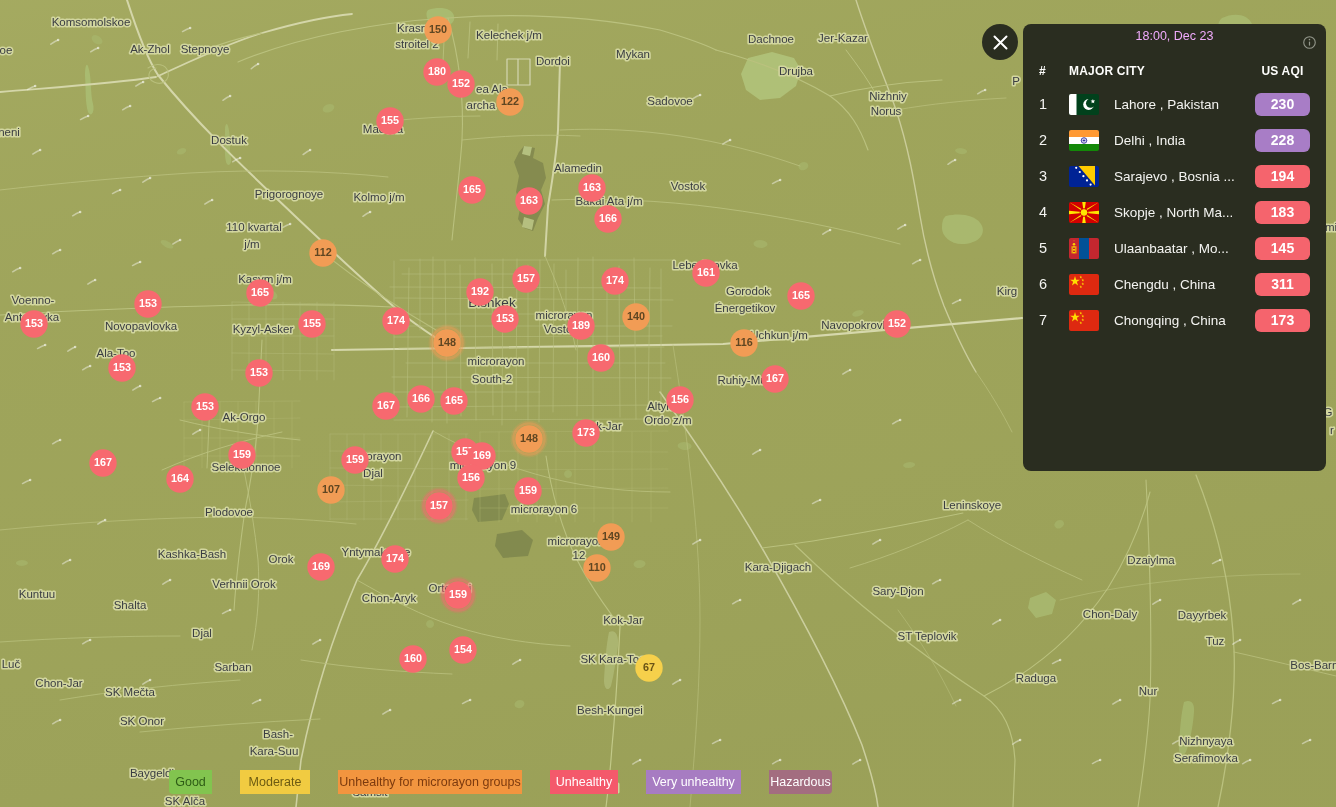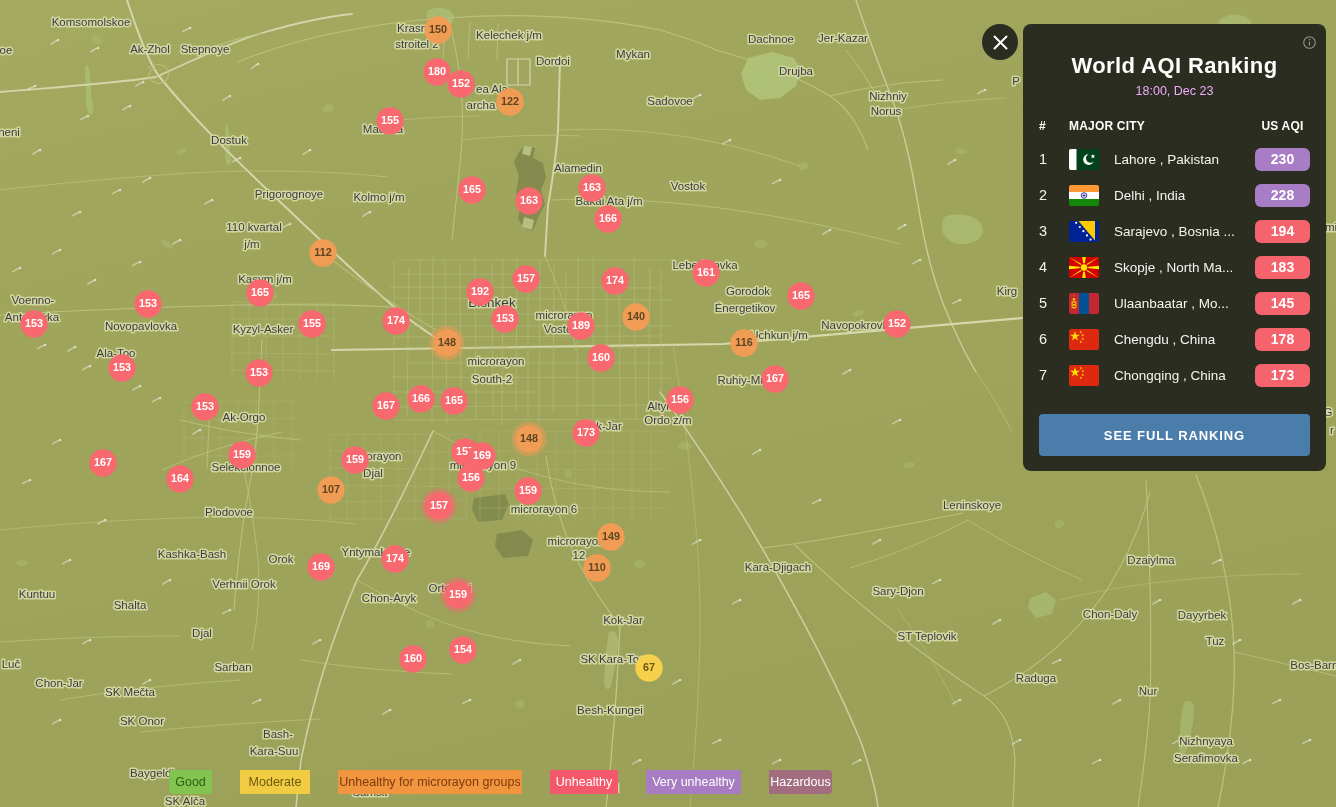--- a/index.html
+++ b/index.html
@@ -810,21 +810,20 @@
     <path d="M1.5,1.5 L13.5,13.5 M13.5,1.5 L1.5,13.5" stroke="#ffffff" stroke-width="2" stroke-linecap="round"></path>
   </svg>
 </div>
 
 <div id="ranking-panel" style="background: rgb(42, 45, 32);">
   <svg id="info-icon" viewBox="0 0 14 14">
     <circle cx="7" cy="7" r="6.2" fill="none" stroke="#93978b" stroke-width="1.2"></circle>
     <rect x="6.35" y="5.8" width="1.3" height="4.6" rx="0.6" fill="#93978b"></rect>
     <circle cx="7" cy="3.9" r="0.85" fill="#93978b"></circle>
   </svg>
-  <div id="panel-title">World AQI Ranking</div>
   <div id="panel-sub">18:00, Dec 23</div>
   <div id="cols">
     <span id="col-rank">#</span>
     <span id="col-city">MAJOR CITY</span>
     <span id="col-aqi">US AQI</span>
   </div>
   <div id="rows">
     <div class="rrow">
       <span class="rrank">1</span>
       <span class="rflag">
@@ -922,34 +921,33 @@
             <g fill="#FFDE00">
               <path d="M6,2.1 l1.16,3.57 3.75,0 -3.03,2.2 1.16,3.57 -3.04,-2.2 -3.04,2.2 1.16,-3.57 -3.03,-2.2 3.75,0 Z"></path>
               <path d="M11.8,1.6 l0.35,1.08 1.13,0 -0.91,0.66 0.35,1.08 -0.92,-0.67 -0.92,0.67 0.35,-1.08 -0.91,-0.66 1.13,0 Z"></path>
               <path d="M13.8,4.6 l0.35,1.08 1.13,0 -0.91,0.66 0.35,1.08 -0.92,-0.67 -0.92,0.67 0.35,-1.08 -0.91,-0.66 1.13,0 Z"></path>
               <path d="M13.8,8.3 l0.35,1.08 1.13,0 -0.91,0.66 0.35,1.08 -0.92,-0.67 -0.92,0.67 0.35,-1.08 -0.91,-0.66 1.13,0 Z"></path>
               <path d="M11.8,11.3 l0.35,1.08 1.13,0 -0.91,0.66 0.35,1.08 -0.92,-0.67 -0.92,0.67 0.35,-1.08 -0.91,-0.66 1.13,0 Z"></path>
             </g>
           </svg>
         </span>
       <span class="rcity">Chengdu , China</span>
-      <span class="rbadge" style="background: rgb(245, 100, 109);">178</span>
+      <span class="rbadge" style="background: rgb(245, 100, 109);">311</span>
     </div>
     <div class="rrow">
       <span class="rrank">7</span>
       <span class="rflag">
           <svg width="30" height="21" viewBox="0 0 30 21">
             <rect width="30" height="21" fill="#DE2910"></rect>
             <g fill="#FFDE00">
               <path d="M6,2.1 l1.16,3.57 3.75,0 -3.03,2.2 1.16,3.57 -3.04,-2.2 -3.04,2.2 1.16,-3.57 -3.03,-2.2 3.75,0 Z"></path>
               <path d="M11.8,1.6 l0.35,1.08 1.13,0 -0.91,0.66 0.35,1.08 -0.92,-0.67 -0.92,0.67 0.35,-1.08 -0.91,-0.66 1.13,0 Z"></path>
               <path d="M13.8,4.6 l0.35,1.08 1.13,0 -0.91,0.66 0.35,1.08 -0.92,-0.67 -0.92,0.67 0.35,-1.08 -0.91,-0.66 1.13,0 Z"></path>
               <path d="M13.8,8.3 l0.35,1.08 1.13,0 -0.91,0.66 0.35,1.08 -0.92,-0.67 -0.92,0.67 0.35,-1.08 -0.91,-0.66 1.13,0 Z"></path>
               <path d="M11.8,11.3 l0.35,1.08 1.13,0 -0.91,0.66 0.35,1.08 -0.92,-0.67 -0.92,0.67 0.35,-1.08 -0.91,-0.66 1.13,0 Z"></path>
             </g>
           </svg>
         </span>
       <span class="rcity">Chongqing , China</span>
       <span class="rbadge" style="background: rgb(245, 100, 109);">173</span>
     </div>
     </div>
-  <button id="see-full-btn" style="background: rgb(75, 125, 171);">SEE FULL RANKING</button>
 </div>
 
 </body></html>

